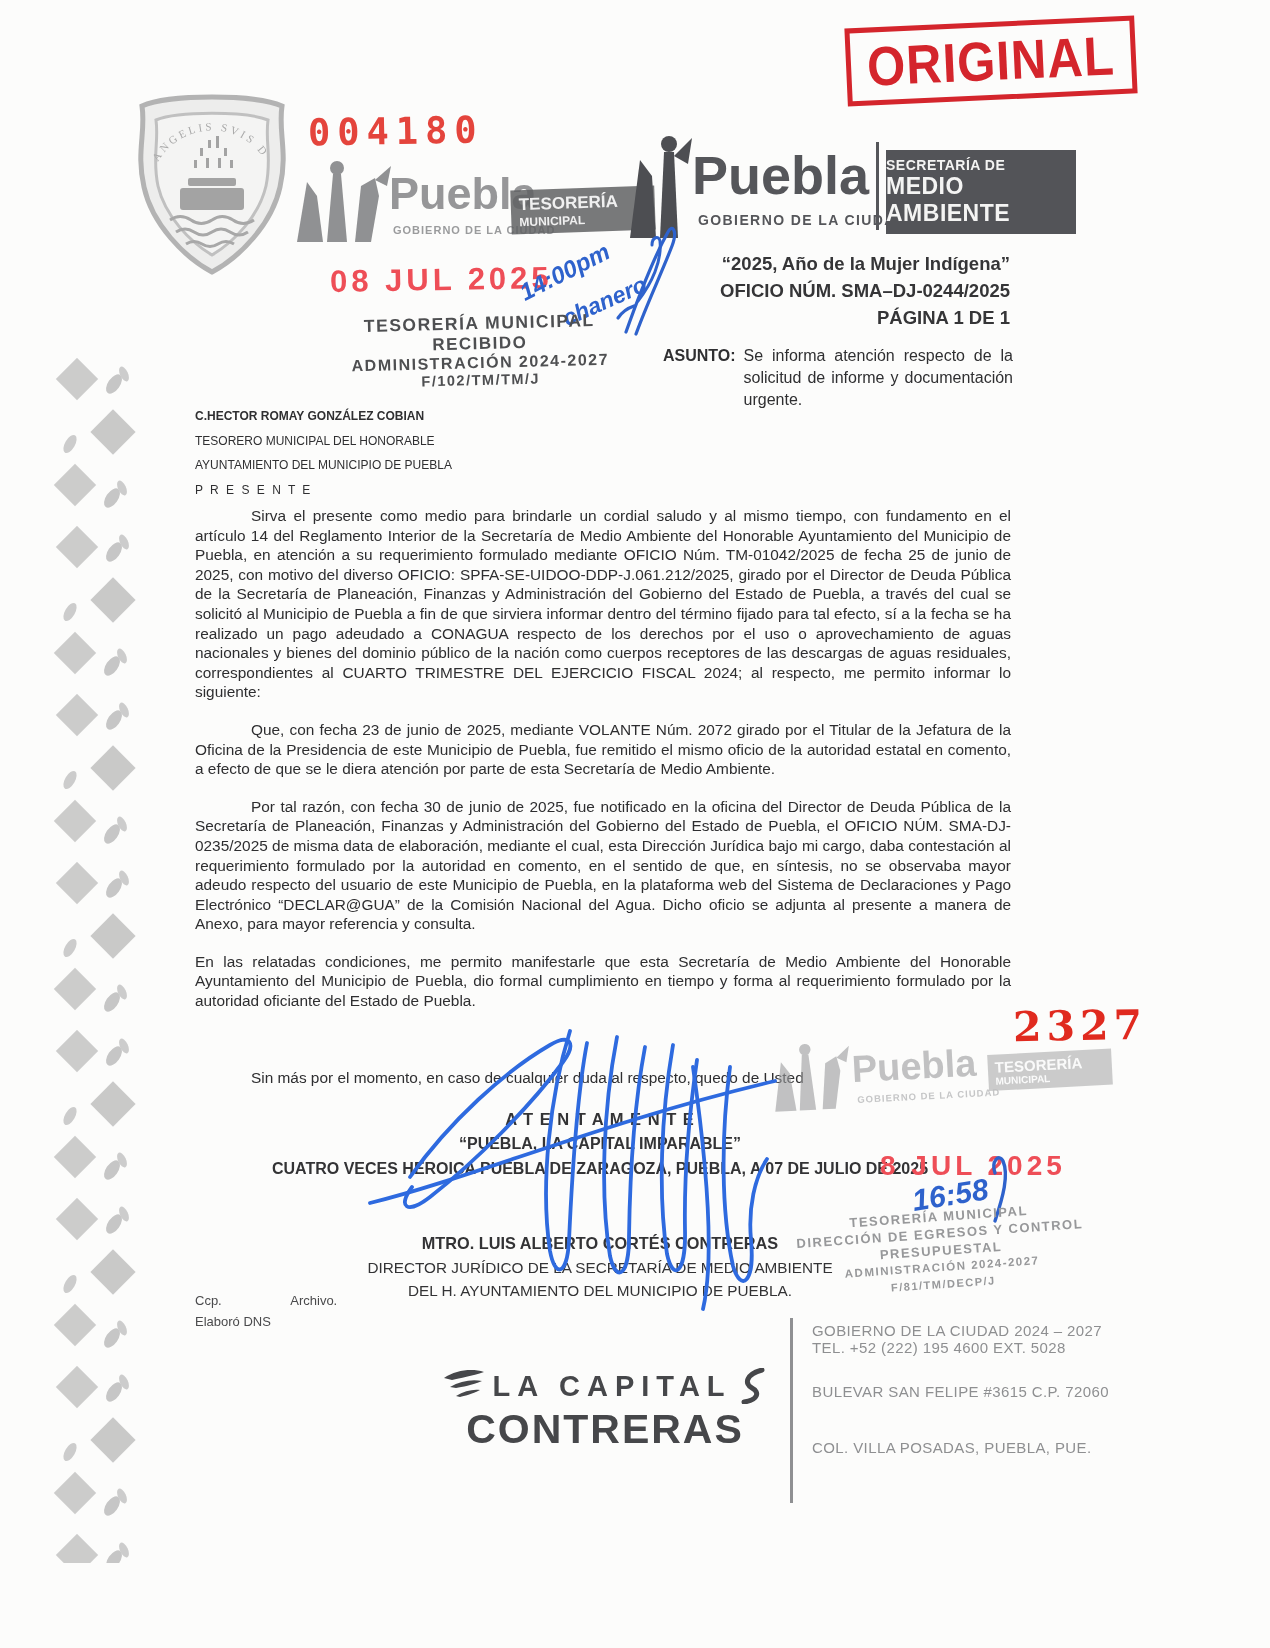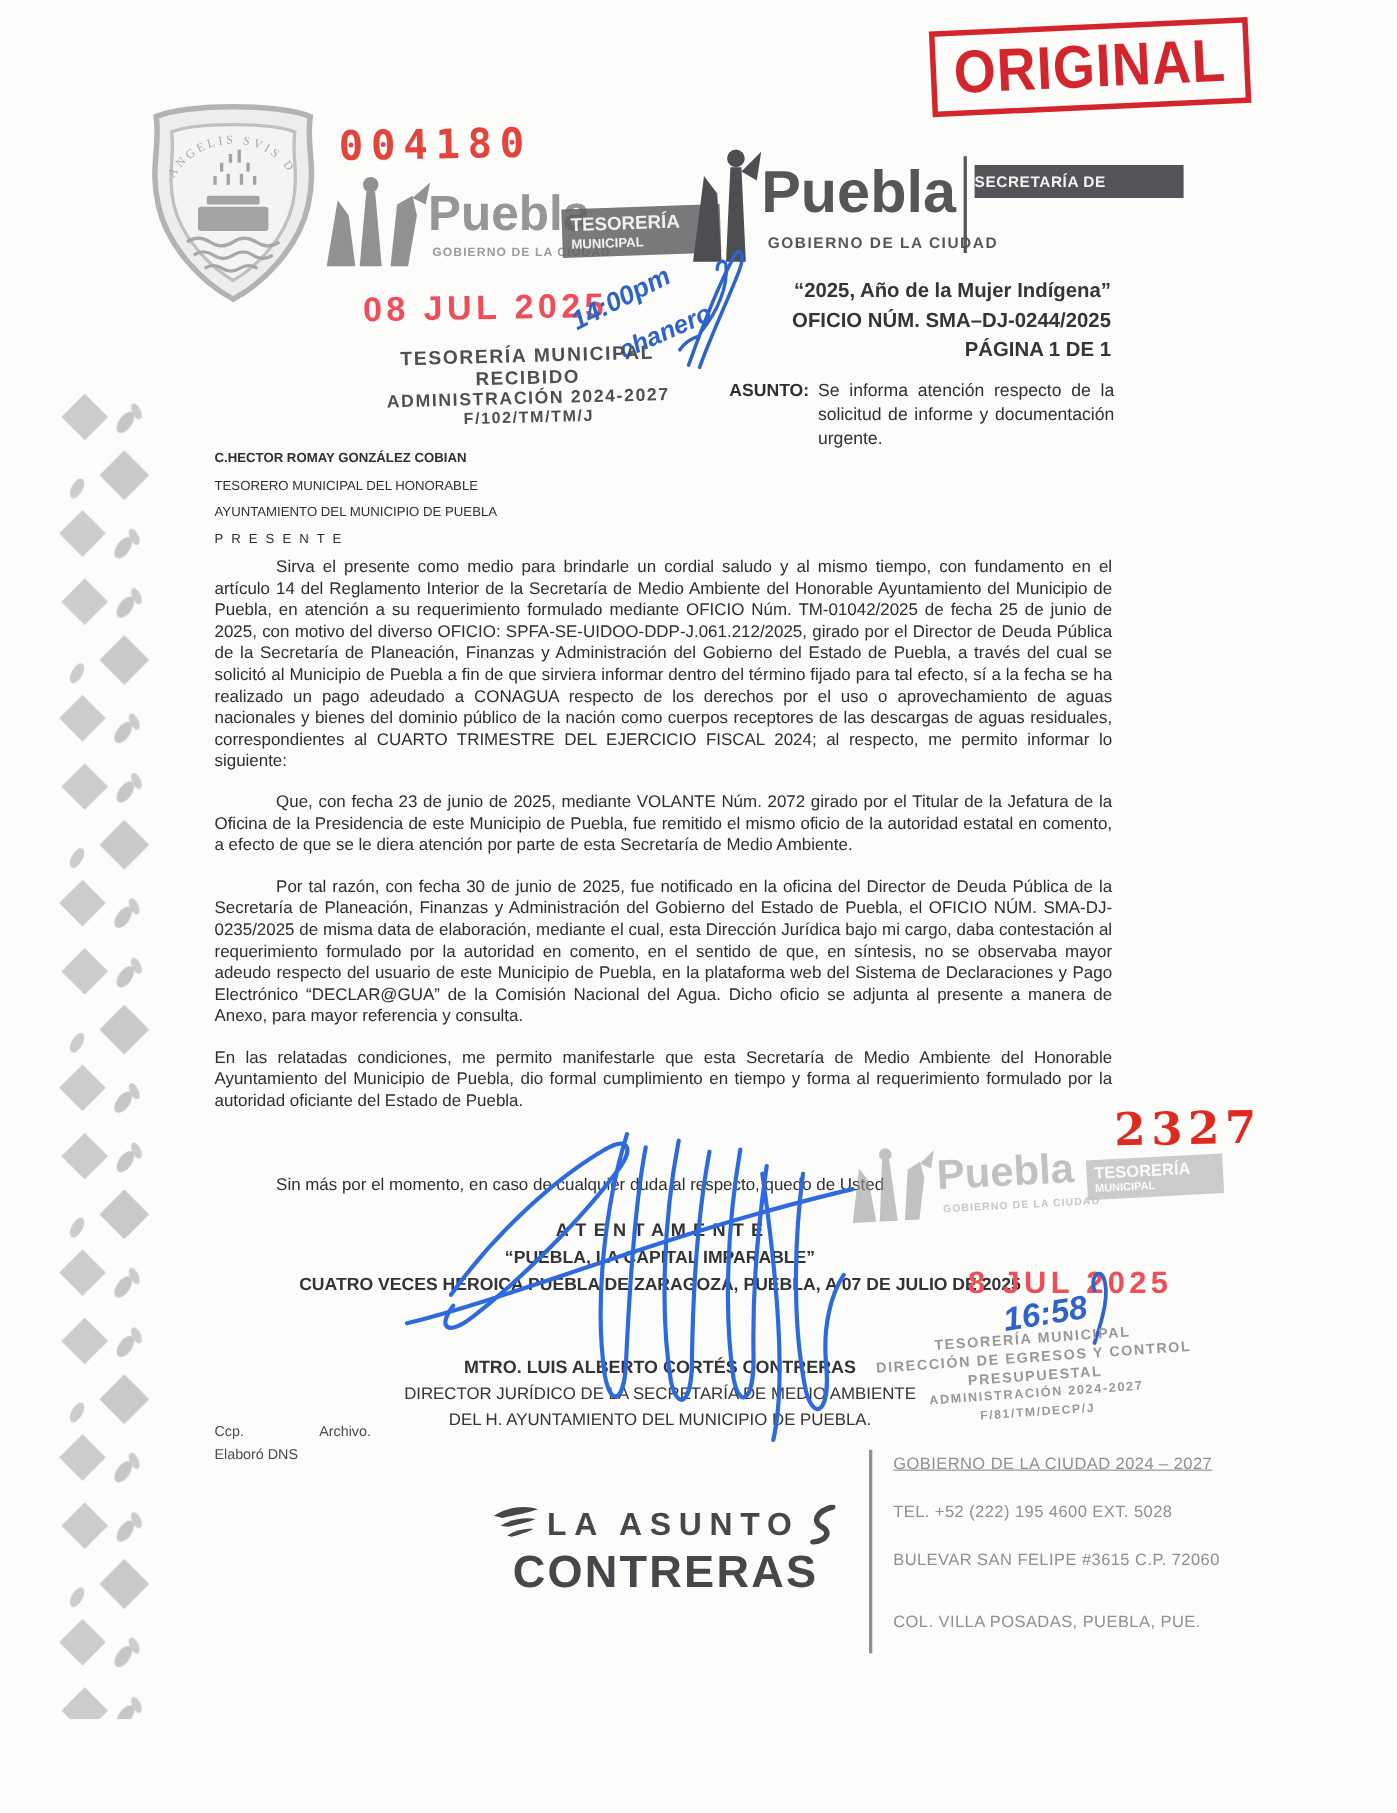--- a/index.html
+++ b/index.html
@@ -99,20 +99,21 @@
         <path d="M34,108 L38,22 L48,22 L52,108 Z"></path>
           <circle cx="43" cy="14" r="8"></circle>
         <path d="M48,26 L66,8 L62,34 Z"></path>
       </g>
     </svg>
     <div class="abs" style="left:66px;top:16px;font-size:54px;font-weight:800;color:#55565a;">Puebla</div>
     <div class="abs" style="left:72px;top:84px;font-size:14px;font-weight:bold;color:#55565a;letter-spacing:1.4px;">GOBIERNO DE LA CIUDAD</div>
     <div class="abs" style="left:250px;top:14px;width:3px;height:88px;background:#55565a;"></div>
     <div class="abs" style="left:260px;top:22px;width:190px;background:#535458;color:#f4f4f3;padding:7px 0;">
       <div style="font-size:14px;font-weight:bold;letter-spacing:.5px;">SECRETARÍA DE</div>
+      <div style="font-size:23px;font-weight:800;letter-spacing:.5px;">MEDIO AMBIENTE</div>
     </div>
   </div>
 
   <svg class="abs" style="left:612px;top:222px;" width="70" height="115" viewBox="0 0 70 115">
     <g stroke="#2e62cc" stroke-width="3.2" fill="none" stroke-linecap="round">
       <path d="M14,110 C30,65 46,28 56,10 C60,2 66,8 60,24 C50,50 34,84 24,112"></path>
       <path d="M6,96 C10,90 16,86 22,84"></path>
     </g>
   </svg>
 
@@ -228,29 +229,29 @@
 
   <div class="abs" style="left:430px;top:1368px;width:350px;text-align:center;color:#46474a;">
     <div style="display:flex;align-items:center;justify-content:center;gap:6px;">
       <svg width="44" height="36" viewBox="0 0 44 36">
         <g fill="#46474a">
           <path d="M2,10 C14,2 30,0 42,4 C30,8 18,10 10,12 Z"></path>
           <path d="M8,19 C18,13 30,11 40,13 C30,17 20,19 14,20 Z"></path>
           <path d="M14,28 C22,23 31,21 38,22 C30,26 22,28 18,29 Z"></path>
         </g>
       </svg>
-      <span style="font-size:29px;font-weight:800;letter-spacing:7px;">LA ASUNTO</span>
+      <span style="font-size:29px;font-weight:800;letter-spacing:7px;">LA CAPITAL</span>
       <svg width="30" height="36" viewBox="0 0 30 36">
         <path d="M24,2 C8,6 6,16 14,20 C22,24 20,32 6,34" stroke="#46474a" stroke-width="5" fill="none" stroke-linecap="round"></path>
       </svg>
     </div>
     <div style="font-size:41px;font-weight:800;letter-spacing:2px;margin-top:2px;">CONTRERAS</div>
   </div>
 
   <div class="abs" style="left:790px;top:1318px;width:2.5px;height:185px;background:#8f9092;"></div>
   <div class="abs" style="left:812px;top:1322px;width:330px;font-size:15px;color:#8e8f91;letter-spacing:.4px;">
-    <div style="margin-bottom:27px;text-decoration:underline;">GOBIERNO DE LA CIUDAD 2024 – 2027</div>
+    <div style="">GOBIERNO DE LA CIUDAD 2024 – 2027</div>
     <div style="margin-bottom:27px;">TEL. +52 (222) 195 4600 EXT. 5028</div>
     <div style="margin-bottom:39px;">BULEVAR SAN FELIPE #3615 C.P. 72060</div>
     <div>COL. VILLA POSADAS, PUEBLA, PUE.</div>
   </div>
 
 </div>
 
 </body></html>

